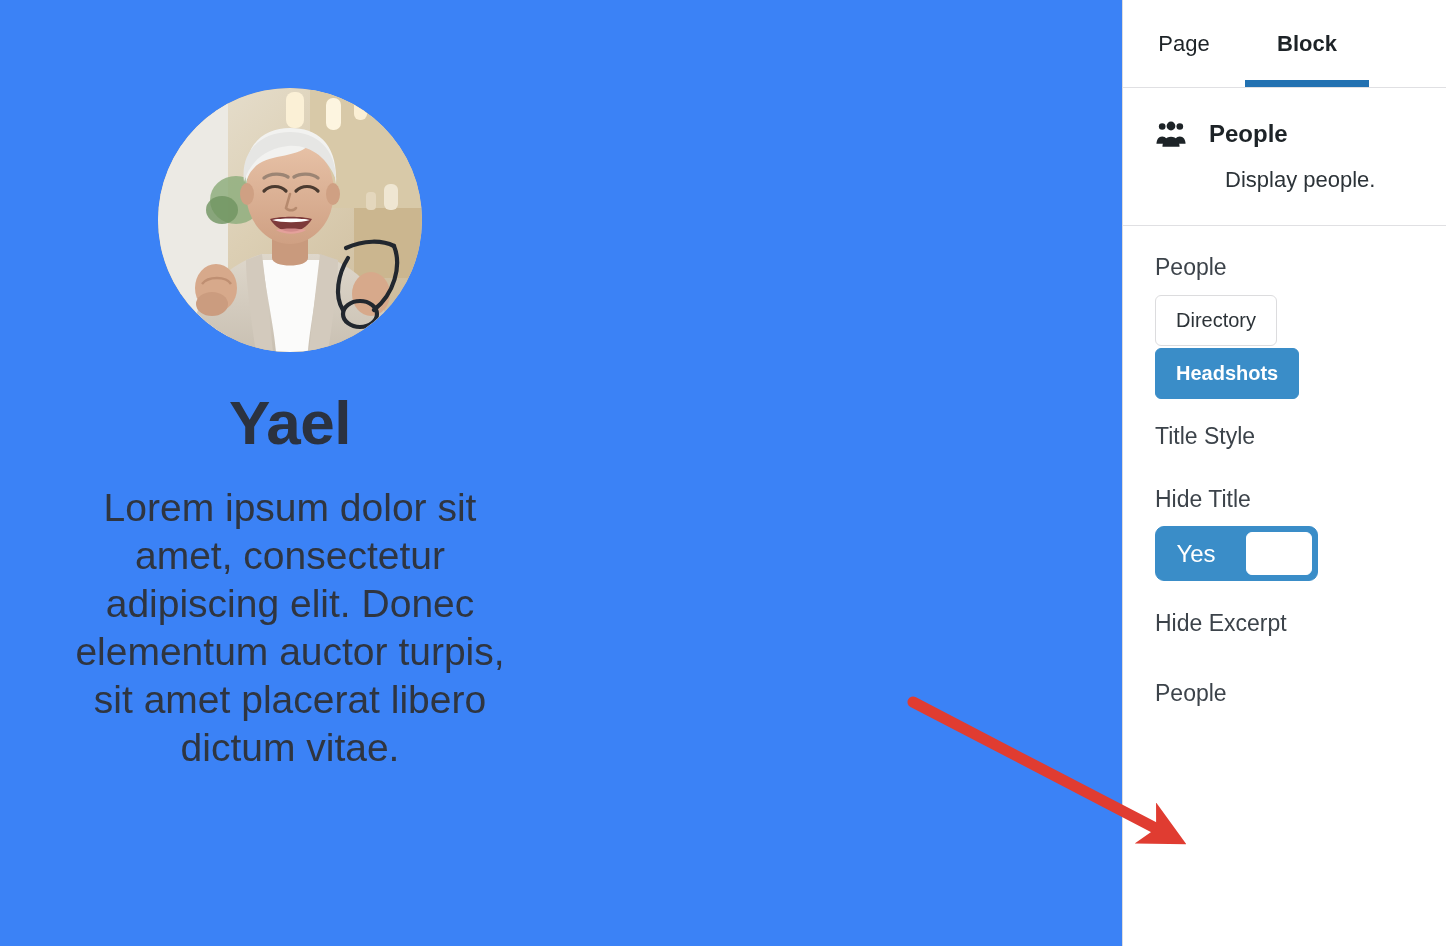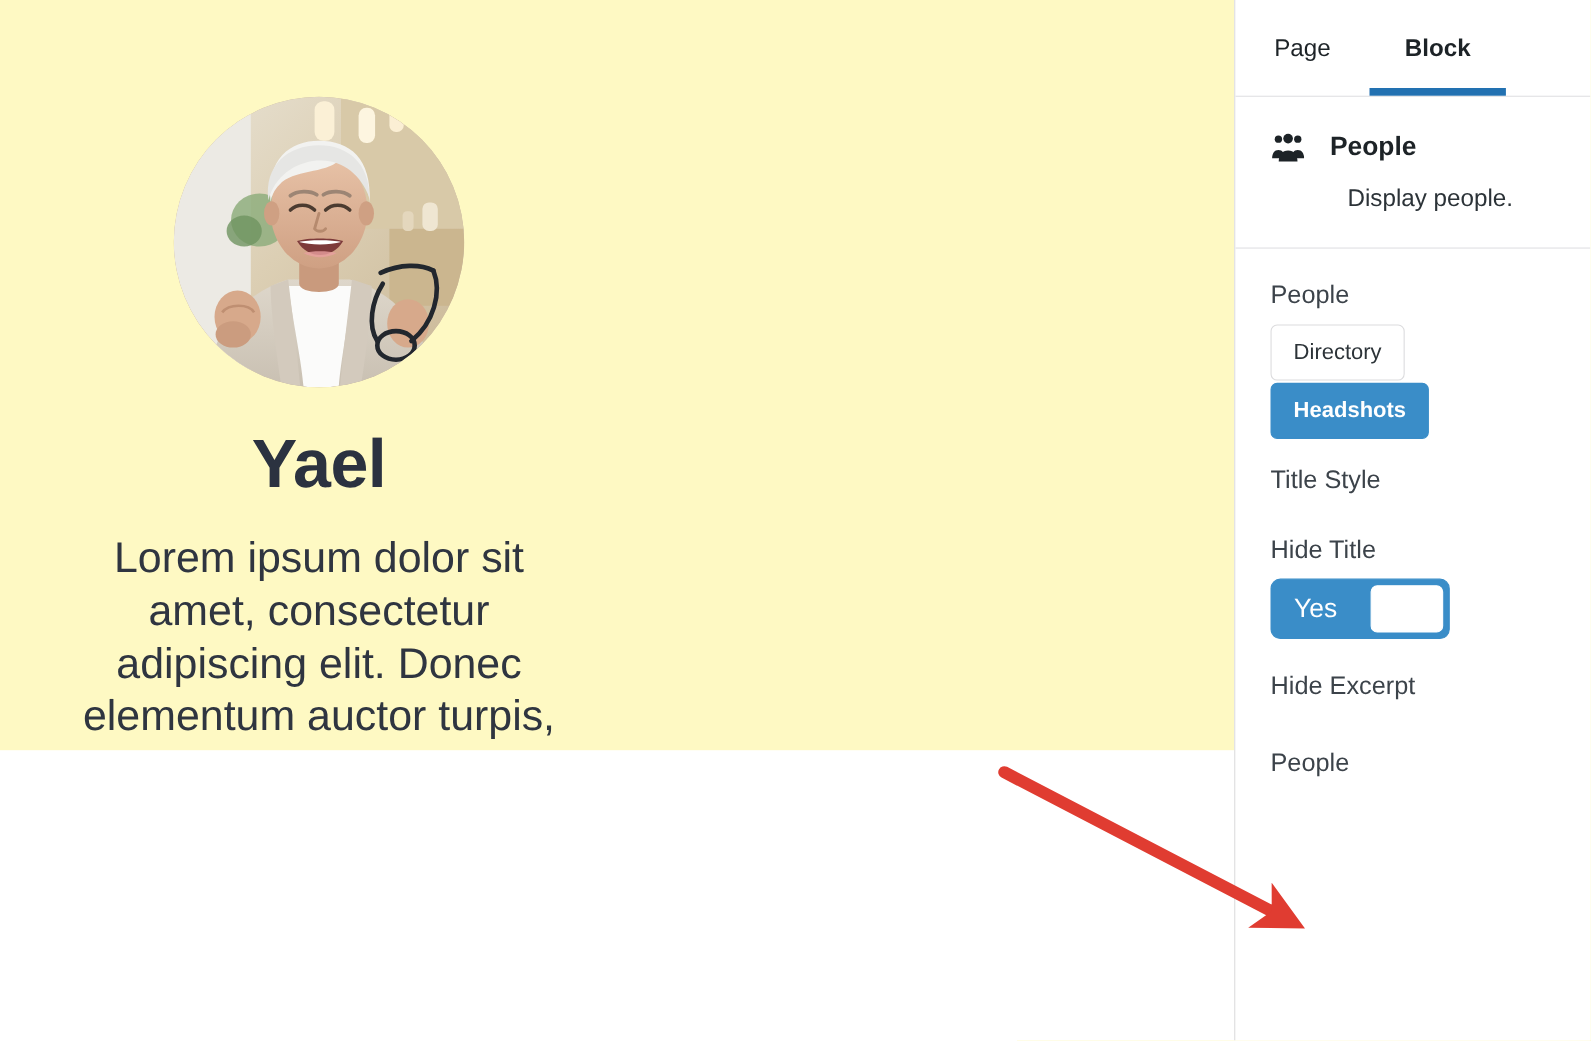--- a/index.html
+++ b/index.html
@@ -18,22 +18,22 @@
     position: relative;
     width: 1446px;
     height: 946px;
     display: flex;
   }
 
   
   .canvas {
     position: relative;
     width: 1122px;
-    height: 682px;
-    background: #fef9c3;
+    height: 946px;
+    background: #3b82f6;
     overflow: hidden;
   }
   .person-card {
     position: absolute;
     left: 0;
     top: 88px;
     width: 580px;
     display: flex;
     flex-direction: column;
     align-items: center;

